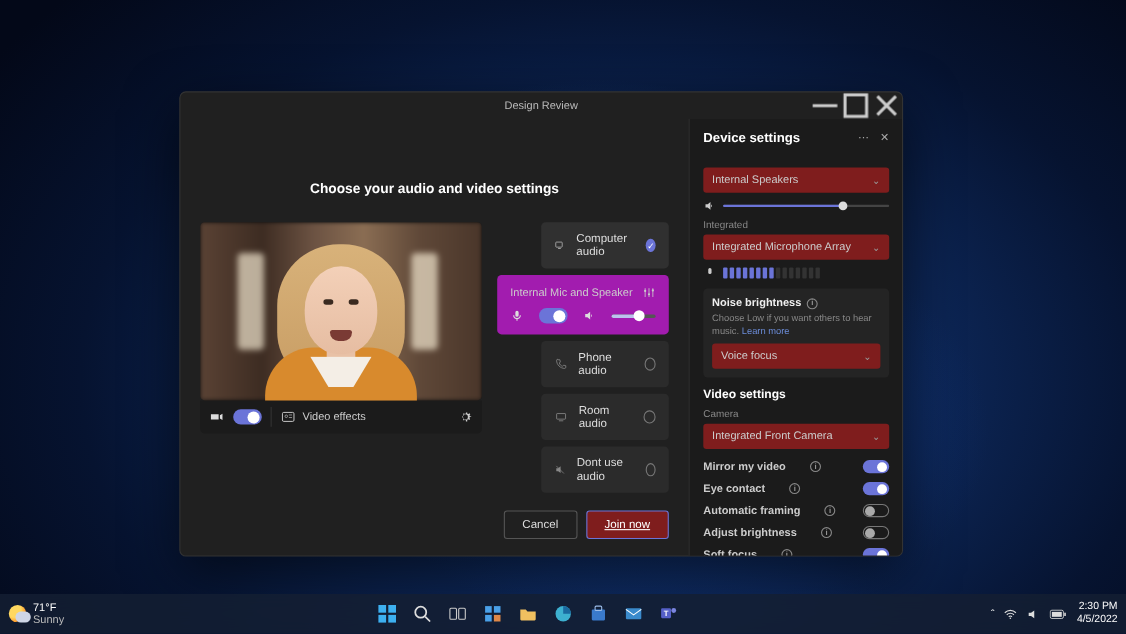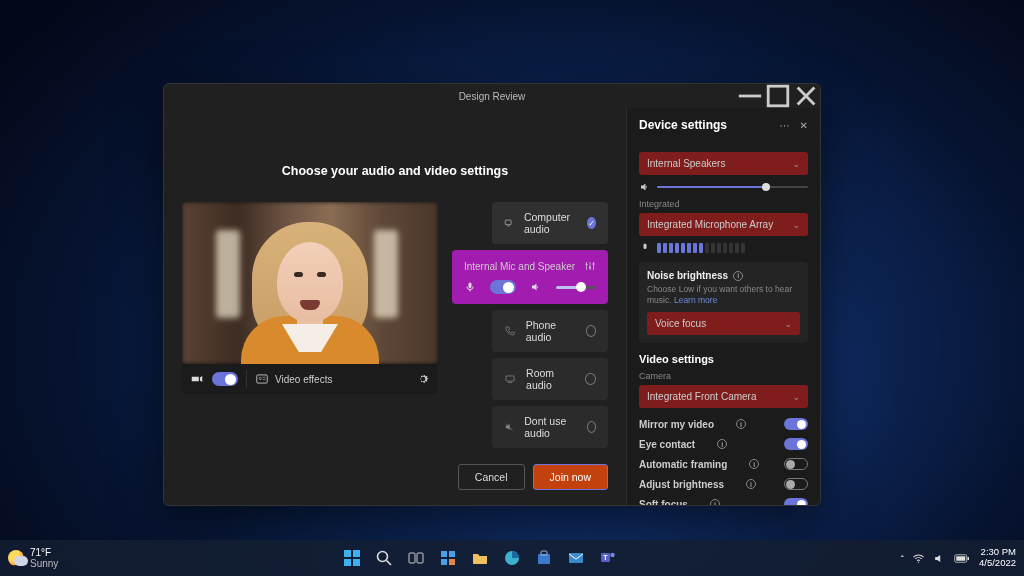--- a/index.html
+++ b/index.html
@@ -60,21 +60,21 @@
 .aud-opt .radio.checked::after { content:"✓"; color:#fff; font-size:8px; }
 .aud-detail { background:#a21caf; border-radius:4px; padding:10px 12px; display:flex; flex-direction:column; gap:8px; }
 .aud-detail-row { display:flex; align-items:center; justify-content:space-between; color:#ccc; font-size:10px; }
 .ctrl-row { display:flex; align-items:center; gap:14px; }
 .slider { flex:1; height:3px; background:#555; border-radius:2px; position:relative; }
 .slider .track { position:absolute; left:0; top:0; bottom:0; background:#bcc2ee; border-radius:2px; }
 .slider .thumb { position:absolute; top:50%; transform:translate(-50%,-50%); width:10px; height:10px; background:#fff; border-radius:50%; }
 
 .actions { display:flex; gap:8px; justify-content:flex-end; margin-top:10px; }
 .btn { padding:6px 16px; font-size:10.5px; border-radius:3px; cursor:pointer; border:1px solid #555; background:transparent; color:#ddd; }
-.btn.primary { background:#c2410c; border-color:#6b74d8; color:#fff; }
+.btn.primary { background:#7f1d1d; border-color:#6b74d8; color:#fff;text-decoration:underline; }
 
 .settings-pane { width:194px; background:#1b1b1b; border-left:1px solid #2c2c2c; padding:10px 12px; overflow-y:auto; font-size:10px; color:#ccc; }
 .sp-head { display:flex; align-items:center; justify-content:space-between; margin-bottom:20px; }
 .sp-title { color:#fff; font-size:12px; font-weight:600; }
 .sp-icons { display:flex; gap:10px; color:#aaa; }
 .dd { background:#7f1d1d; border-radius:3px; padding:6px 8px; display:flex; align-items:center; justify-content:space-between; font-size:10px; margin-bottom:6px; cursor:pointer; }
 .sub-label { color:#888; font-size:9px; margin:6px 0 4px; }
 .vol-row { display:flex; align-items:center; gap:6px; margin-bottom:6px; }
 .vol-slider { flex:1; height:2px; background:#444; position:relative; border-radius:2px; }
 .vol-slider .t { position:absolute; left:0; top:0; bottom:0; background:#6b74d8; border-radius:2px; }

